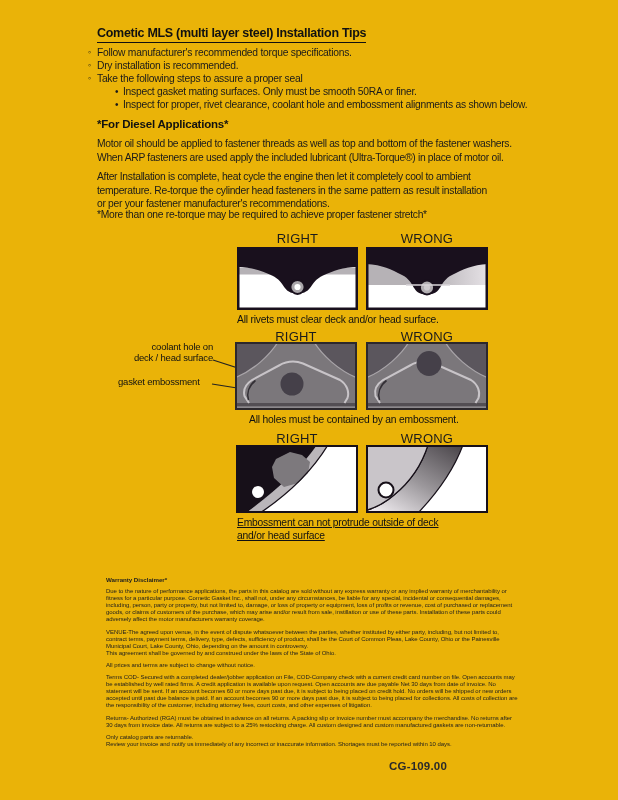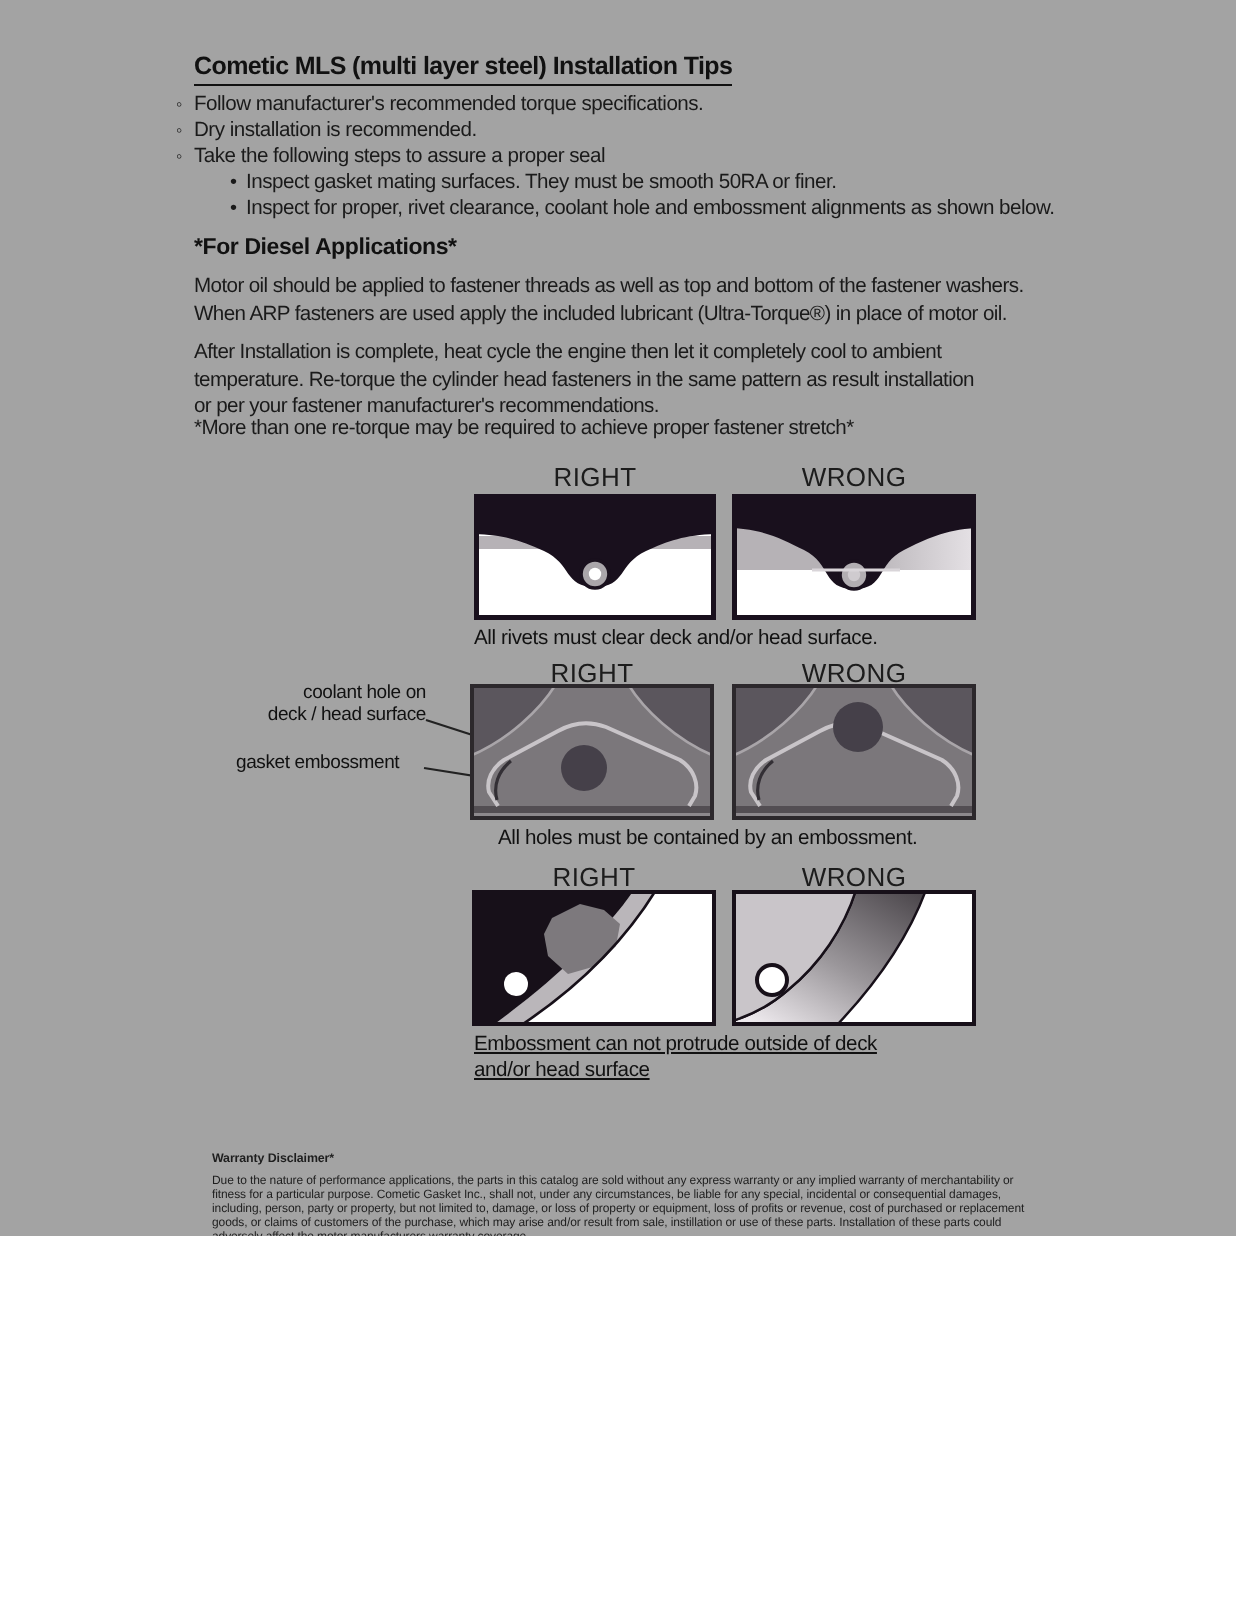--- a/index.html
+++ b/index.html
@@ -1,17 +1,17 @@
 <!DOCTYPE html>
 <html><head>
 <meta charset="utf-8">
 <style>
   html,body { margin:0; padding:0; background:#ffffff; }
   .page {
-    position:relative; width:618px; height:618px; background:#a3a3a3;
+    position:relative; width:618px; height:800px; background:#eab308;
     font-family:"Liberation Sans", sans-serif; color:#1a1a1a; overflow:hidden;
   }
   .abs { position:absolute; }
   .title {
     left:97px; top:26px; font-size:12.5px; font-weight:bold; letter-spacing:-0.3px;
     color:#111; border-bottom:1.5px solid #111; padding-bottom:1.5px;
   }
   .bullets { left:88px; top:46px; font-size:10.3px; letter-spacing:-0.25px; line-height:13px; }
   .bullet { display:flex; }
   .bullet .m { width:9px; flex:0 0 9px; font-size:9px; }
@@ -49,21 +49,21 @@
     <div class="bullet">
         <span class="m">◦</span>
         <span>Dry installation is recommended.</span>
       </div>
     <div class="bullet">
         <span class="m">◦</span>
         <span>Take the following steps to assure a proper seal</span>
       </div>
     <div class="bullet sub">
         <span class="m">•</span>
-        <span>Inspect gasket mating surfaces.  They must be smooth 50RA or finer.</span>
+        <span>Inspect gasket mating surfaces.  Only must be smooth 50RA or finer.</span>
       </div>
     <div class="bullet sub">
         <span class="m">•</span>
         <span>Inspect for proper, rivet clearance, coolant hole and embossment alignments as shown below.</span>
       </div>
   </div>
 
   <div class="abs diesel-h">*For Diesel Applications*</div>
   <div class="abs para p1">Motor oil should be applied to fastener threads as well as top and bottom of the fastener washers.
 When ARP fasteners are used apply the included lubricant (Ultra-Torque®) in place of motor oil.</div>

